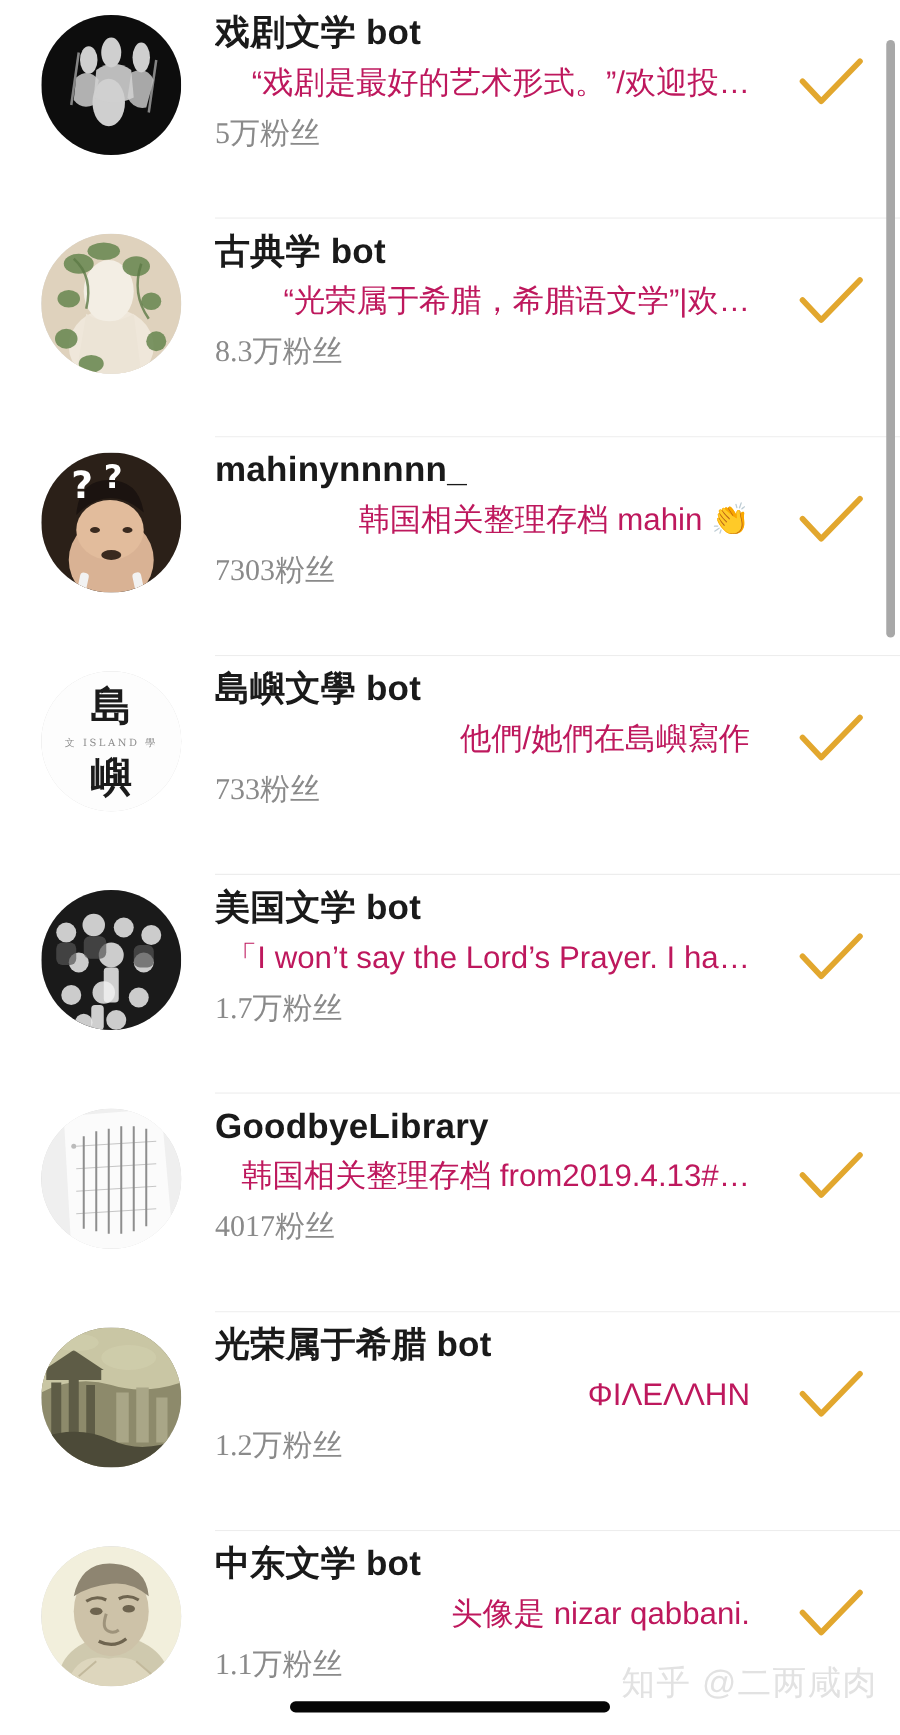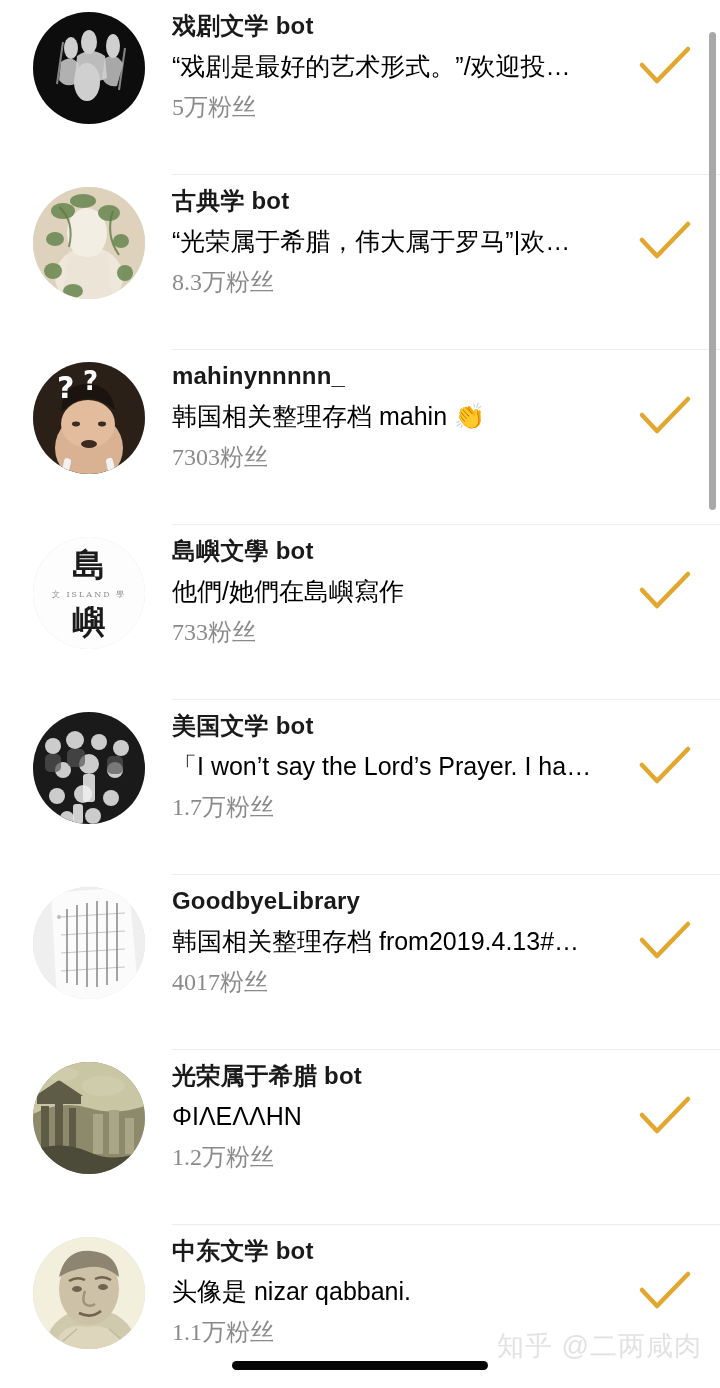--- a/index.html
+++ b/index.html
@@ -67,36 +67,37 @@
   .avatar svg { display: block; width: 112px; height: 112px; }
 
   .row-body {
     position: absolute;
     left: 172px;
     top: 6px;
     right: 120px;
   }
 
   .u-name {
-    font-size: 24px;
+    font-size: 28px;
     font-weight: bold;
     color: #1a1a1a;
     line-height: 40px;
     letter-spacing: 0.2px;
     white-space: nowrap;
     overflow: hidden;
   }
 
   .u-bio {
     font-size: 25px;
-    color: #000000;
+    color: #be185d;
     line-height: 41px;
     white-space: nowrap;
     overflow: hidden;
     text-overflow: clip;
+    text-align: right;
   }
 
   .u-followers {
     font-size: 24px;
     color: #8a8a8a;
     line-height: 41px;
     white-space: nowrap;
     font-family: Liberation Serif, serif;
   }
 
@@ -236,21 +237,21 @@
             <ellipse cx="40" cy="104" rx="10" ry="7"></ellipse>
           </g>
           <g stroke="#5d7a46" stroke-width="2" fill="none" opacity="0.8">
             <path d="M26 20 q16 14 10 40"></path>
             <path d="M80 24 q-8 24 6 44"></path>
           </g>
         </svg>
       </div>
       <div class="row-body">
         <div class="u-name">古典学 bot</div>
-        <div class="u-bio">“光荣属于希腊，伟大属于罗马”|欢…</div>
+        <div class="u-bio">“光荣属于希腊，希腊语文学”|欢…</div>
         <div class="u-followers">8.3万粉丝</div>
       </div>
       <div class="check-wrap">
         <svg width="58" height="46" viewBox="0 0 58 46">
           <path d="M6 22 L21 38 L52 6" fill="none" stroke="#E2A72E" stroke-width="4.5" stroke-linecap="round" stroke-linejoin="round"></path>
         </svg>
       </div>
       <div class="row-divider"></div>
     </div>
 

